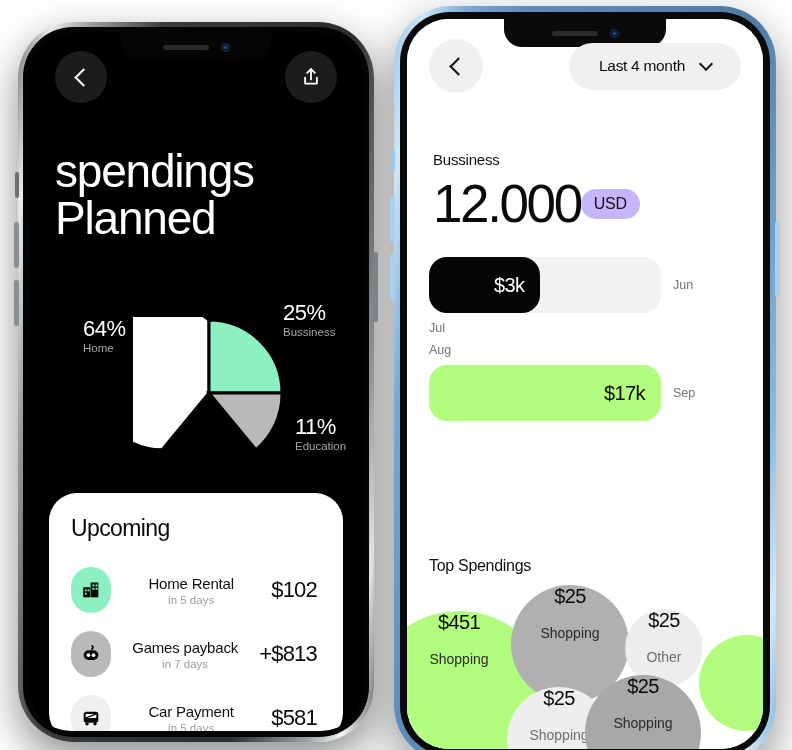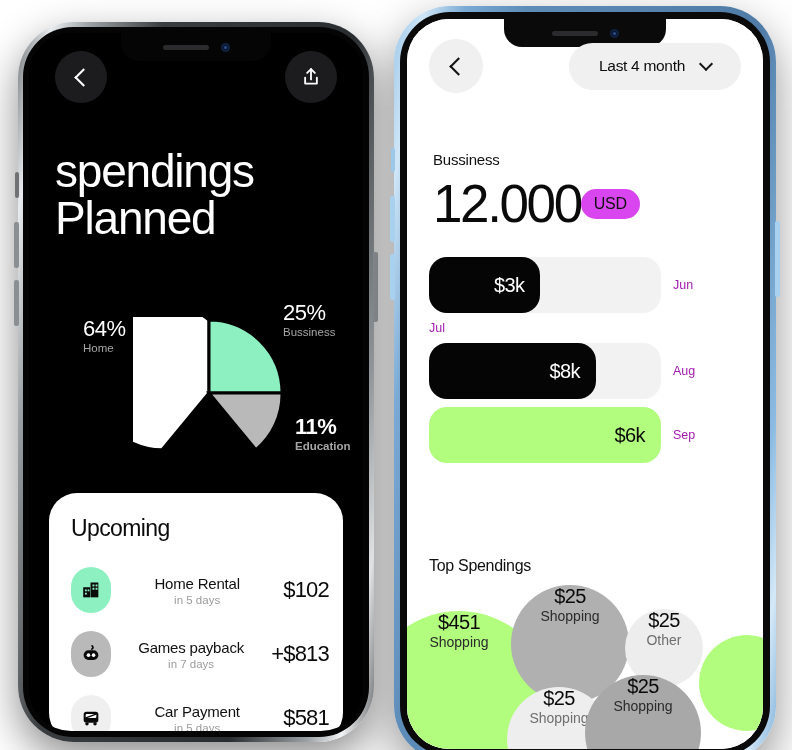--- a/index.html
+++ b/index.html
@@ -97,26 +97,26 @@
   .pie {
     position: absolute; left: 104px; top: 22px;
     width: 152px; height: 152px; border-radius: 50%;
   }
   .pie svg { display:block; }
   .pie-lbl { position: absolute; }
   .pie-lbl .pct { font-size: 22px; letter-spacing:-0.5px; color:#fff; line-height:1.05;}
   .pie-lbl .nm  { font-size: 11.5px; color:#a6a6a8; margin-top:2px; }
   #lbl-home { left: 54px; top: 22px; }
   #lbl-bus  { left: 254px; top: 6px; }
-  #lbl-edu  { left: 266px; top: 120px; font-weight: bold; }
+  #lbl-edu  { left: 266px; top: 120px; }
 
   
   .upcoming {
     position: absolute; left: 20px; right: 20px; top: 460px; bottom: -10px;
-    background: #fff; border-radius: 28px; padding: 22px 14px 0 22px;
+    background: #fff; border-radius: 28px; padding: 22px 26px 0 22px;
     color:#0b0b0b; overflow: hidden;
   }
   .upcoming h3 { font-size: 23px; font-weight: 400; letter-spacing:-0.6px; margin-bottom: 16px; }
   .up-row { display:flex; align-items:center; gap: 14px; padding: 9px 0; }
   .up-ico {
     width: 40px; height: 46px; border-radius: 21px;
     display:flex; align-items:center; justify-content:center; flex:0 0 auto;
   }
   .up-txt { flex: 1 1 auto; min-width:0;text-align:center; }
   .up-name { font-size: 15px; font-weight: 500; letter-spacing:-0.2px; color:#101010; }
@@ -160,52 +160,52 @@
   .chev-dn {
     display:block; width: 10px; height: 10px;
     border-right: 2.3px solid #151515; border-bottom: 2.3px solid #151515;
     transform: rotate(45deg); margin-top:-5px;
   }
 
   .cat-label { position:absolute; top: 132px; left: 26px; font-size: 15px; color:#111; letter-spacing:-0.2px;}
   .amount-row { position:absolute; top: 158px; left: 26px; right: 20px; display:flex; align-items:center; }
   .amount-big { font-size: 53px; letter-spacing:-2.4px; line-height:1; color:#0a0a0a; }
   .usd-chip {
-    background:#d946ef; border-radius: 15px; padding: 6px 13px;
+    background:#c4b5fd; border-radius: 15px; padding: 6px 13px;
     font-size: 16px; letter-spacing:-0.2px; color:#111;
   }
 
   
   .bars { position:absolute; top: 238px; left: 22px; right: 18px; }
   .bar-row { display:flex; align-items:center; gap: 12px; margin-bottom: 8px; }
   .bar-track {
     position:relative; flex: 0 0 232px; height: 56px; border-radius: 18px;
     background:#f2f2f2; overflow: visible;
   }
   .bar-fill {
     position:absolute; left:0; top:0; bottom:0;
     border-radius: 18px;
     display:flex; align-items:center; justify-content:flex-end;
     padding-right: 16px;
     font-size: 20px; letter-spacing:-0.6px;
   }
   .bar-fill.dark  { background:#050505; color:#fff; }
   .bar-fill.green { background:#b2fc7e; color:#0a0a0a; }
-  .bar-month { font-size: 12.5px; color:#a21caf; }
+  .bar-month { font-size: 12.5px; color:#737373; }
 
   
   .spend-title { position:absolute; top: 538px; left: 22px; font-size: 16px; letter-spacing:-0.3px; color:#111; }
   .bubbles { position:absolute; top: 558px; left: 0; right: 0; bottom: 0; }
   .bubble {
     position:absolute; border-radius: 50%;
     display:flex; flex-direction:column; align-items:center; justify-content:flex-start;
     text-align:center;
   }
   .bubble .b-amt { font-size: 20px; letter-spacing:-0.6px; color:#0a0a0a; line-height:1.1; }
-  .bubble .b-nm  { font-size: 14px; color:#2a2a2a; margin-top:1px; }
+  .bubble .b-nm  { font-size: 14px; color:#2a2a2a; margin-top:18px; }
   .bubble.light .b-nm { color:#6e6e70; }
 </style>
 </head>
 <body>
 
 <div class="stage">
 
   <div class="phone" id="phone-left">
     <div class="band"></div>
     <div class="bezel"></div>
@@ -366,31 +366,26 @@
               <span class="bar-fill dark" style="width:48%">
                 <span>$3k</span>
               </span>
             </span>
             <span class="bar-month">Jun</span>
           </div>
           <div class="bar-row">
             <span class="bar-month">Jul</span>
           </div>
           <div class="bar-row">
-            <span class="bar-track">
-              <span class="bar-fill dark" style="width:72%">
-                <span>$8k</span>
-              </span>
-            </span>
             <span class="bar-month">Aug</span>
           </div>
           <div class="bar-row">
             <span class="bar-track">
               <span class="bar-fill green" style="width:100%">
-                <span>$6k</span>
+                <span>$17k</span>
               </span>
             </span>
             <span class="bar-month">Sep</span>
           </div>
         </div>
 
         <div class="spend-title">Top Spendings</div>
 
         <div class="bubbles">
           <div class="bubble" style="width:188px;height:188px;left:-42px;top:34px;background:#b2fc7e">

